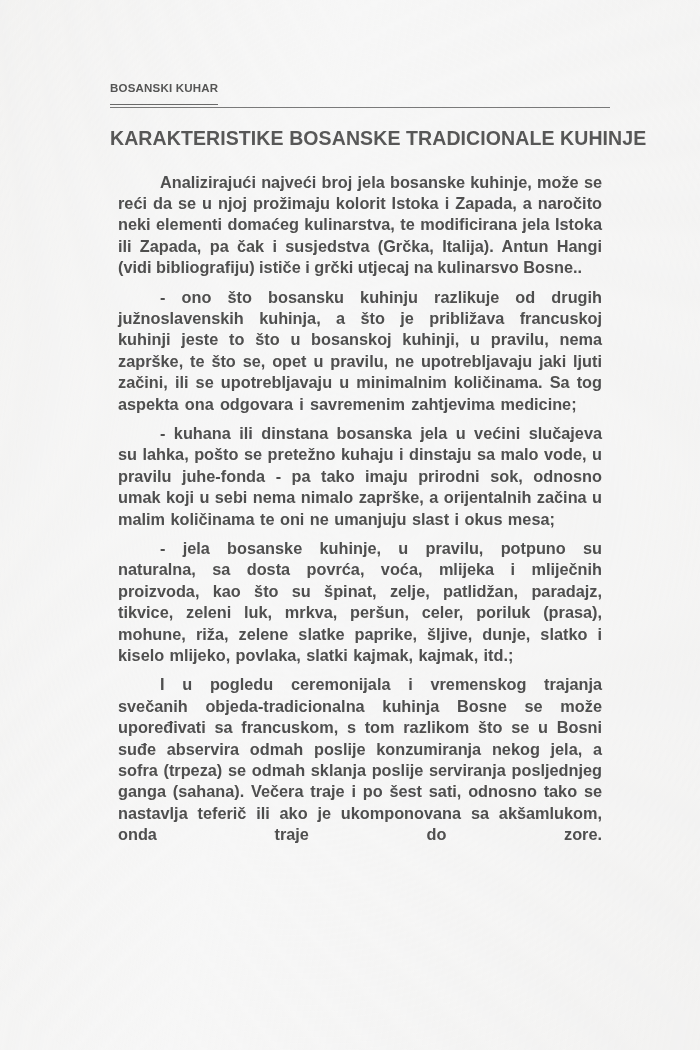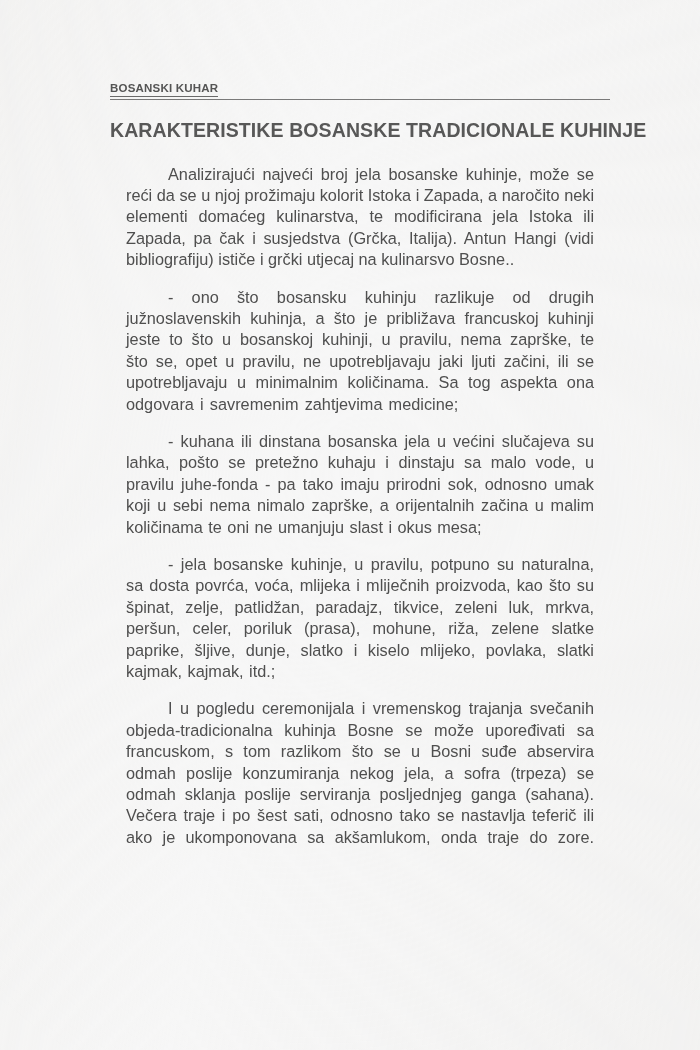--- a/index.html
+++ b/index.html
@@ -45,21 +45,21 @@
 
   
   .runhead-top {
     font-size: 11.5px;
     font-weight: bold;
     letter-spacing: 0.2px;
     color: #555;
     line-height: 13px;
     display: inline-block;
     border-bottom: 1.2px solid #6a6a6a;
-    padding-bottom: 1px;
+    padding-bottom: 9px;
   }
   .head-rule {
     margin-top: 1.5px;
     height: 0;
     border-top: 1.3px solid #7a7a7a;
     width: 500px;
   }
   .runhead-bottom {
     display: flex;
     justify-content: space-between;
@@ -87,26 +87,27 @@
   }
 
   
   .body-copy {
     margin-top: 22px;
     font-size: 16.3px;
     line-height: 21.4px;
     color: #4f4f4f;
   }
   .para {
-    margin: 16px;
+    margin: 8px;
     text-align: justify;
     text-justify: inter-word;
     text-indent: 42px;
     -webkit-hyphens: none;
     hyphens: none;
+    font-weight: bold;
   }
   
   .para.loose {
     word-spacing: 0.055em;
   }
   .para.looser {
     word-spacing: 0.1em;
   }
   .para.last-full {
     text-align-last: justify;

